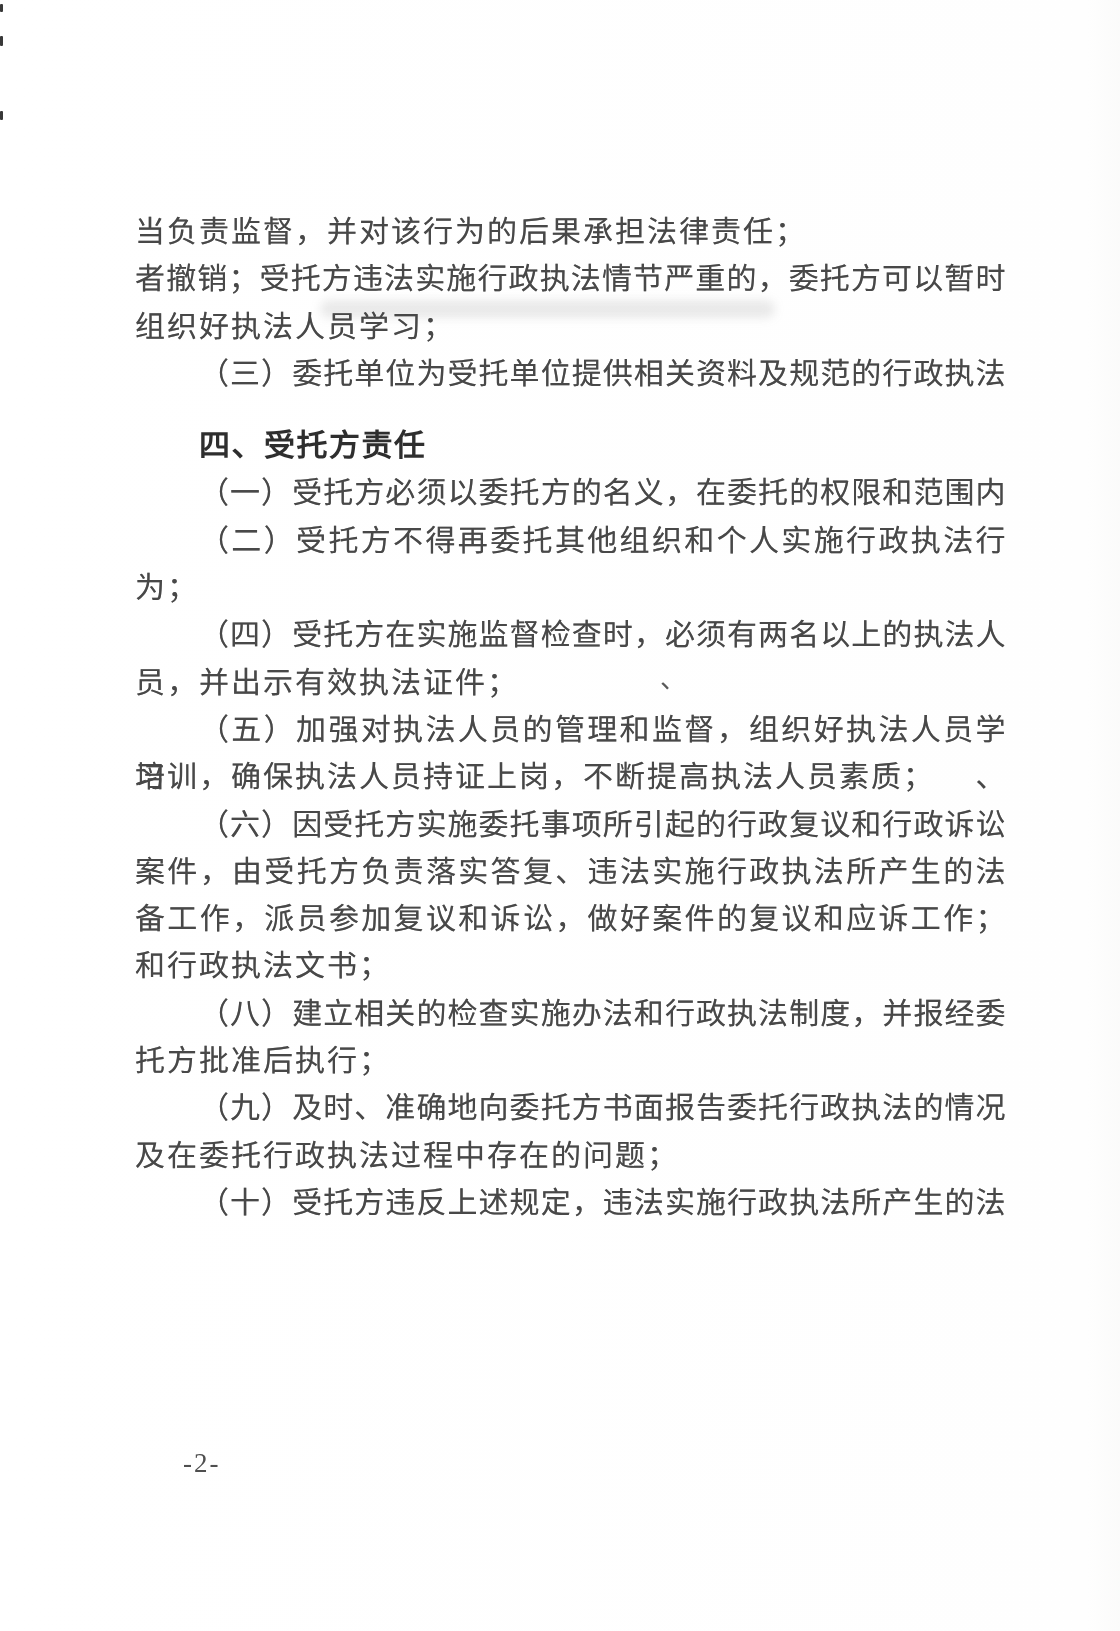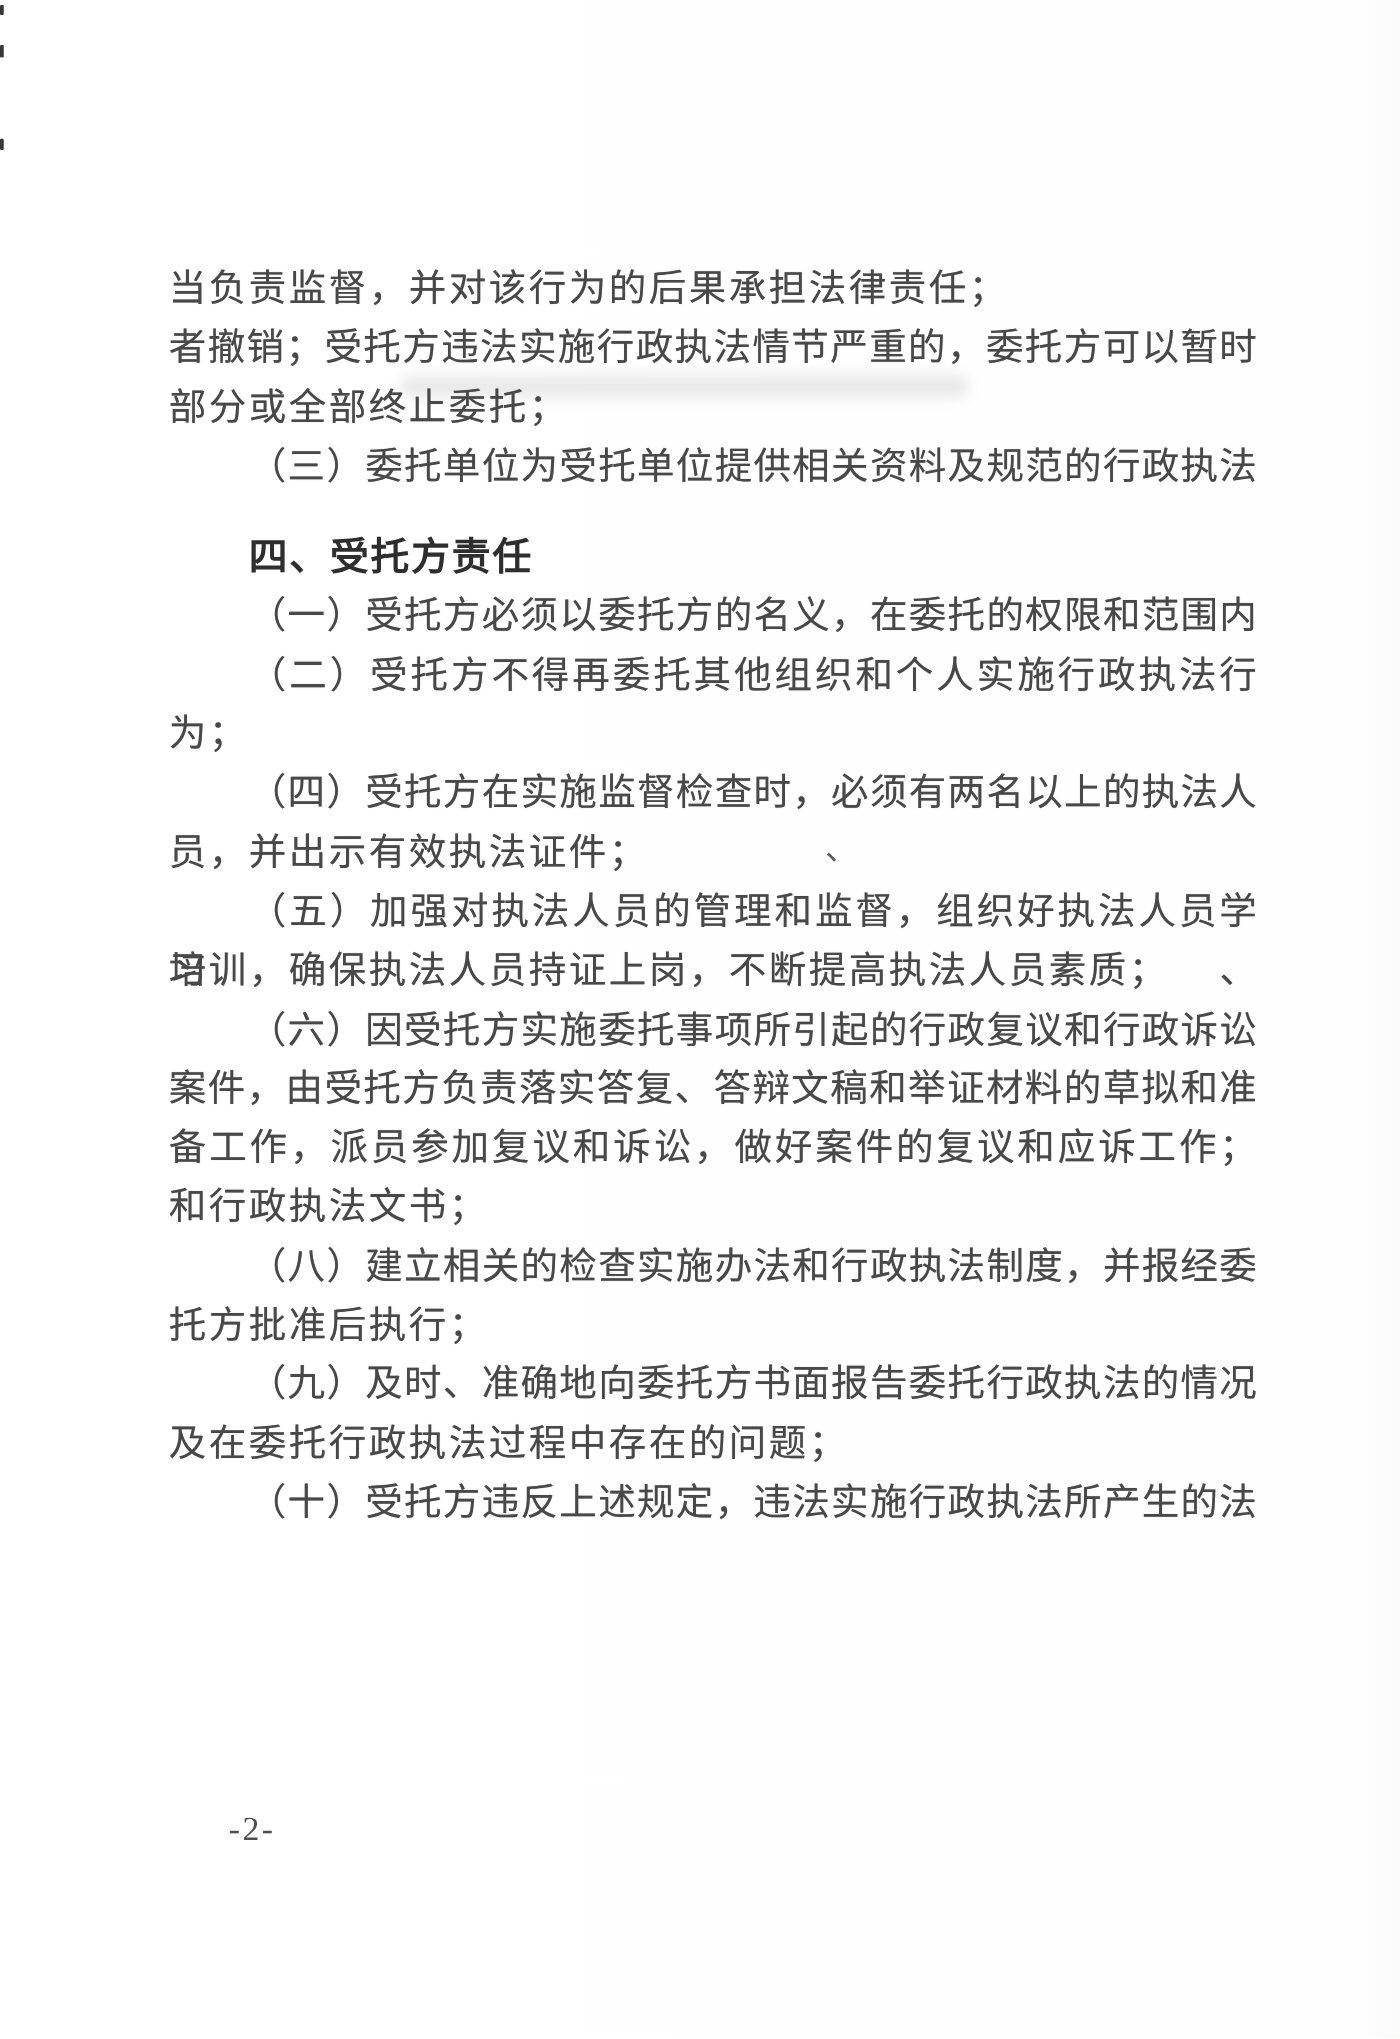--- a/index.html
+++ b/index.html
@@ -98,32 +98,32 @@
 
   <div class="speck s1"></div>
   <div class="speck s2"></div>
   <div class="speck s3"></div>
 
   <div class="smudge"></div>
 
   <div class="textblock">
     <div class="ln natural">当负责监督，并对该行为的后果承担法律责任；</div>
     <div class="ln just">者撤销；受托方违法实施行政执法情节严重的，委托方可以暂时</div>
-    <div class="ln natural">部分或全部终止委托；</div>
+    <div class="ln natural">组织好执法人员学习；</div>
     <div class="ln indent just">（三）委托单位为受托单位提供相关资料及规范的行政执法</div>
     <div class="ln indent natural heading">四、受托方责任</div>
     <div class="ln indent just">（一）受托方必须以委托方的名义，在委托的权限和范围内</div>
     <div class="ln indent just">（二）受托方不得再委托其他组织和个人实施行政执法行</div>
     <div class="ln natural">为；</div>
     <div class="ln indent just">（四）受托方在实施监督检查时，必须有两名以上的执法人</div>
     <div class="ln natural">员，并出示有效执法证件；</div>
     <div class="ln indent just">（五）加强对执法人员的管理和监督，组织好执法人员学习、</div>
     <div class="ln natural">培训，确保执法人员持证上岗，不断提高执法人员素质；</div>
     <div class="ln indent just">（六）因受托方实施委托事项所引起的行政复议和行政诉讼</div>
-    <div class="ln just">案件，由受托方负责落实答复、答辩文稿和举证材料的草拟和准</div>
+    <div class="ln just">案件，由受托方负责落实答复、违法实施行政执法所产生的法</div>
     <div class="ln just">备工作，派员参加复议和诉讼，做好案件的复议和应诉工作；</div>
     <div class="ln natural">和行政执法文书；</div>
     <div class="ln indent just">（八）建立相关的检查实施办法和行政执法制度，并报经委</div>
     <div class="ln natural">托方批准后执行；</div>
     <div class="ln indent just">（九）及时、准确地向委托方书面报告委托行政执法的情况</div>
     <div class="ln natural">及在委托行政执法过程中存在的问题；</div>
     <div class="ln indent just">（十）受托方违反上述规定，违法实施行政执法所产生的法</div>
   </div>
 
   <span class="stray-mark">、</span>

